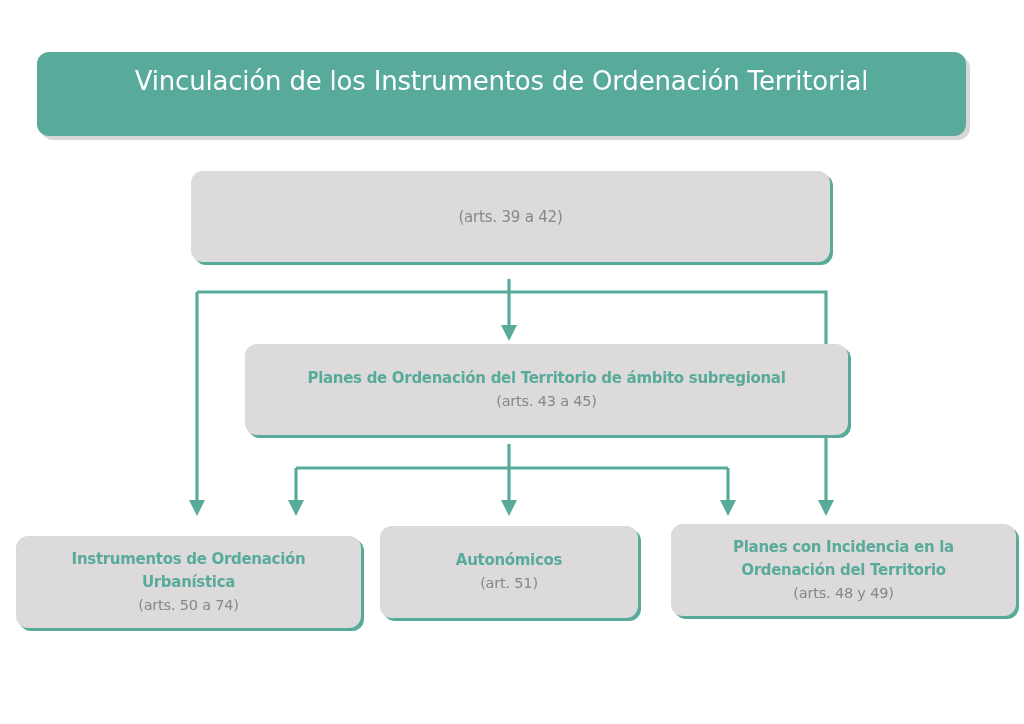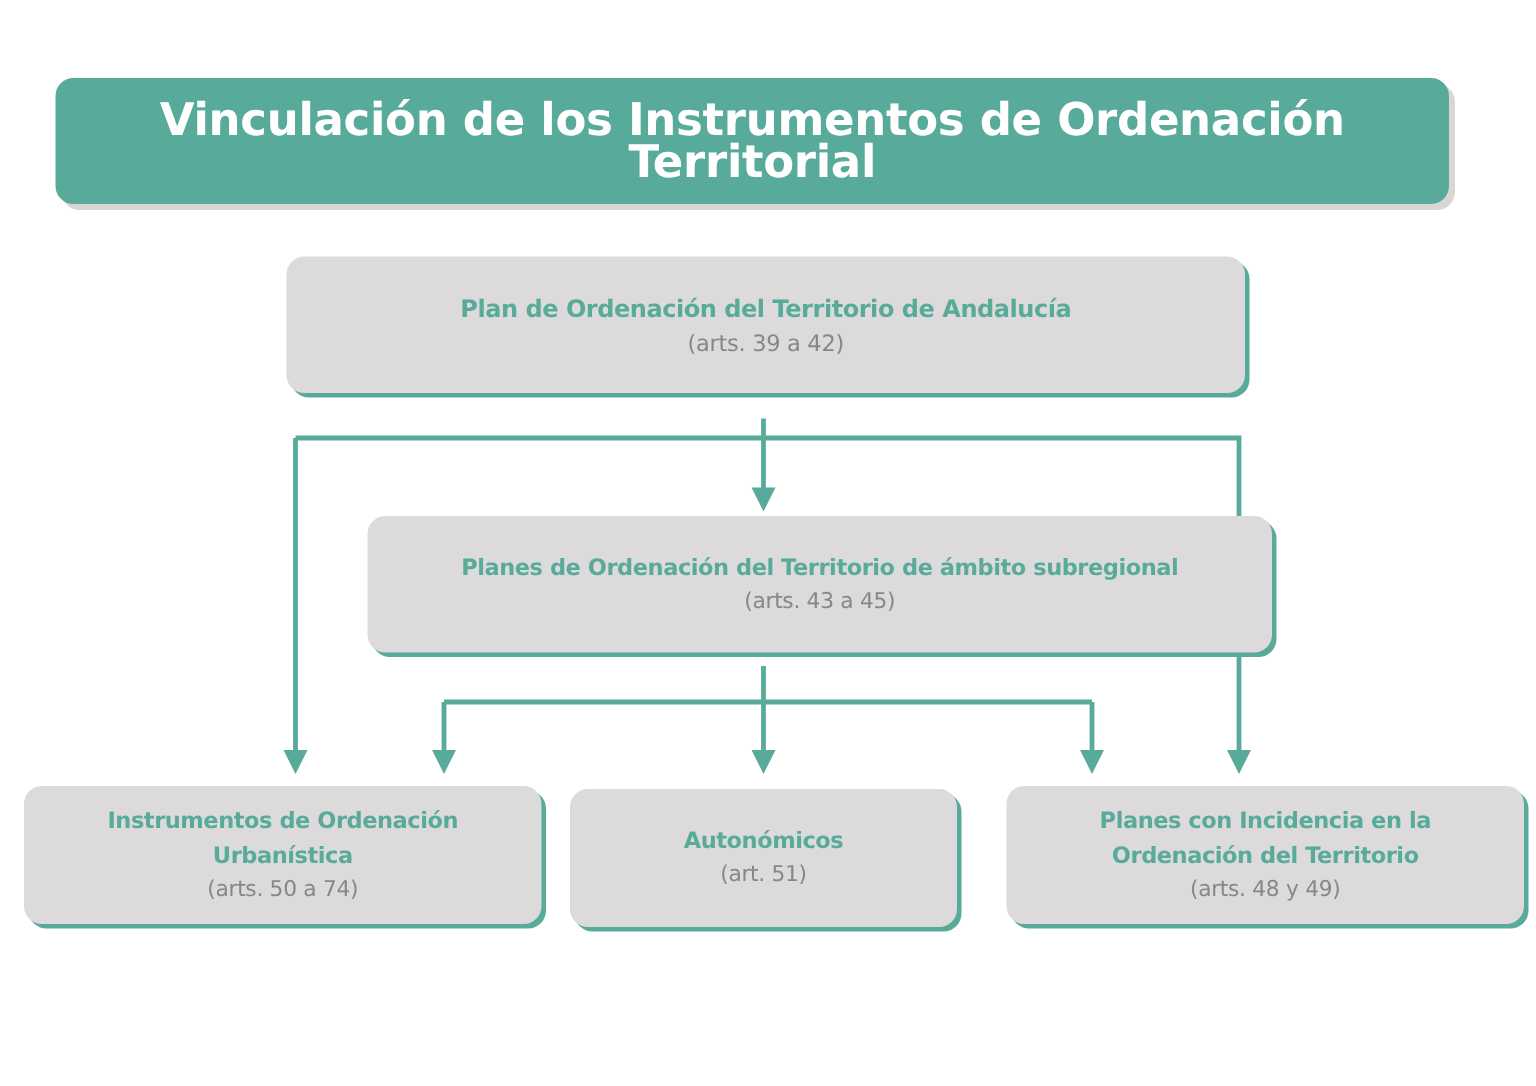--- a/index.html
+++ b/index.html
@@ -24,22 +24,22 @@
       height: 84px;
       background: #58ab9a;
       border-radius: 12px;
       box-shadow: 4px 4px 0 #d9d6d6;
       color: #ffffff;
       text-align: center;
       box-sizing: border-box;
       padding-top: 15px;
     }
     .header .title {
-      font-size: 30px;
-      font-weight: bold;
+      font-size: 26px;
+      font-weight: normal;
       line-height: 28px;
       letter-spacing: -0.2px;
     }
     .header .subtitle {
       font-size: 16.5px;
       font-weight: bold;
       line-height: 24px;
       letter-spacing: -0.3px;
     }
     .node {
@@ -66,21 +66,21 @@
       font-weight: normal;
       font-size: 15px;
       line-height: 22px;
       letter-spacing: -0.2px;
     }
     .node.small .name { font-size: 15px; line-height: 23px; }
     .node.small .arts { font-size: 14.5px; line-height: 23px; }
 
     #node-pota { left: 191px; top: 171px; width: 639px; height: 91px; }
     #node-pot-sub { left: 245px; top: 344px; width: 603px; height: 91px; }
-    #node-iou { left: 16px; top: 524px; width: 345px; height: 92px; }
+    #node-iou { left: 16px; top: 536px; width: 345px; height: 92px; }
     #node-paa { left: 380px; top: 526px; width: 258px; height: 92px; }
     #node-pio { left: 659px; top: 524px; width: 345px; height: 92px; margin-left: 12px; }
 
     .connectors {
       position: absolute;
       left: 0; top: 0;
       width: 1024px; height: 724px;
       pointer-events: none;
     }
   </style>
@@ -108,21 +108,20 @@
       <polygon points="501,325 517,325 509,341"></polygon>
       <polygon points="189,500 205,500 197,516"></polygon>
       <polygon points="288,500 304,500 296,516"></polygon>
       <polygon points="501,500 517,500 509,516"></polygon>
       <polygon points="720,500 736,500 728,516"></polygon>
       <polygon points="818,500 834,500 826,516"></polygon>
     </g>
   </svg>
 
   <div class="node" id="node-pota">
-    <div class="name">Plan de Ordenación del Territorio de Andalucía</div>
     <div class="arts">(arts. 39 a 42)</div>
   </div>
 
   <div class="node small" id="node-pot-sub">
     <div class="name">Planes de Ordenación del Territorio de ámbito subregional</div>
     <div class="arts">(arts. 43 a 45)</div>
   </div>
 
   <div class="node small" id="node-iou">
     <div class="name">Instrumentos de Ordenación</div>

